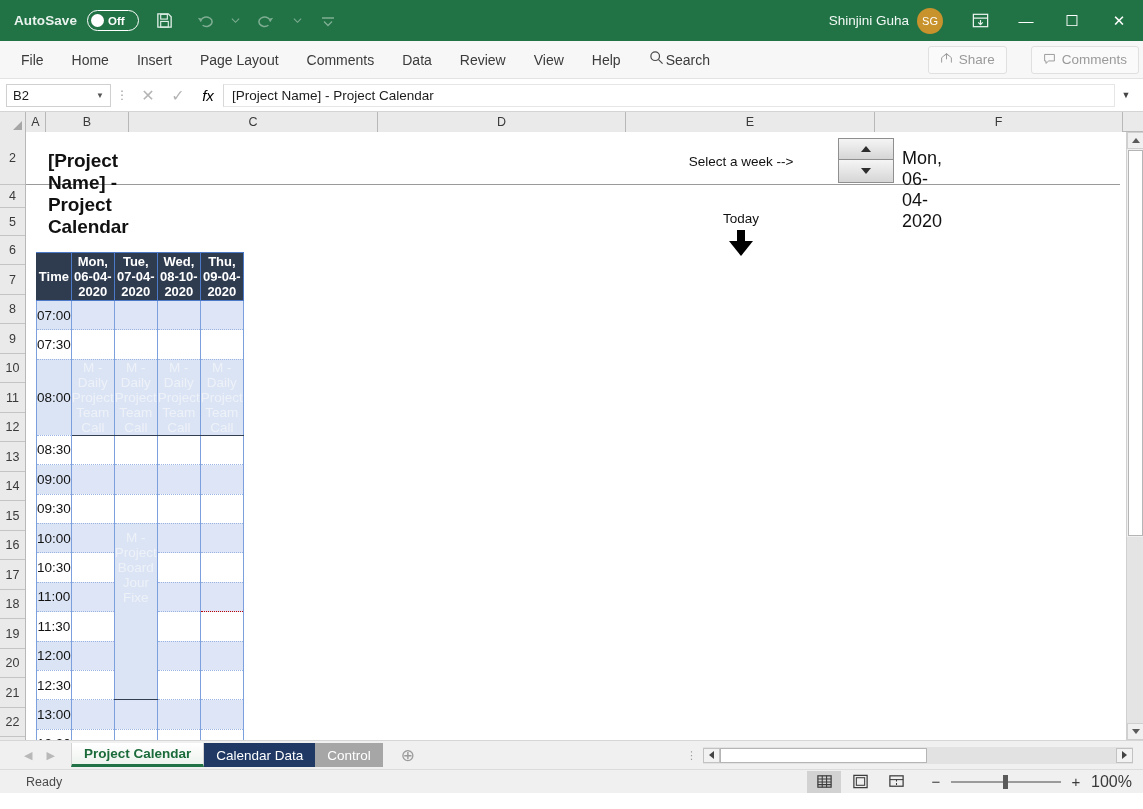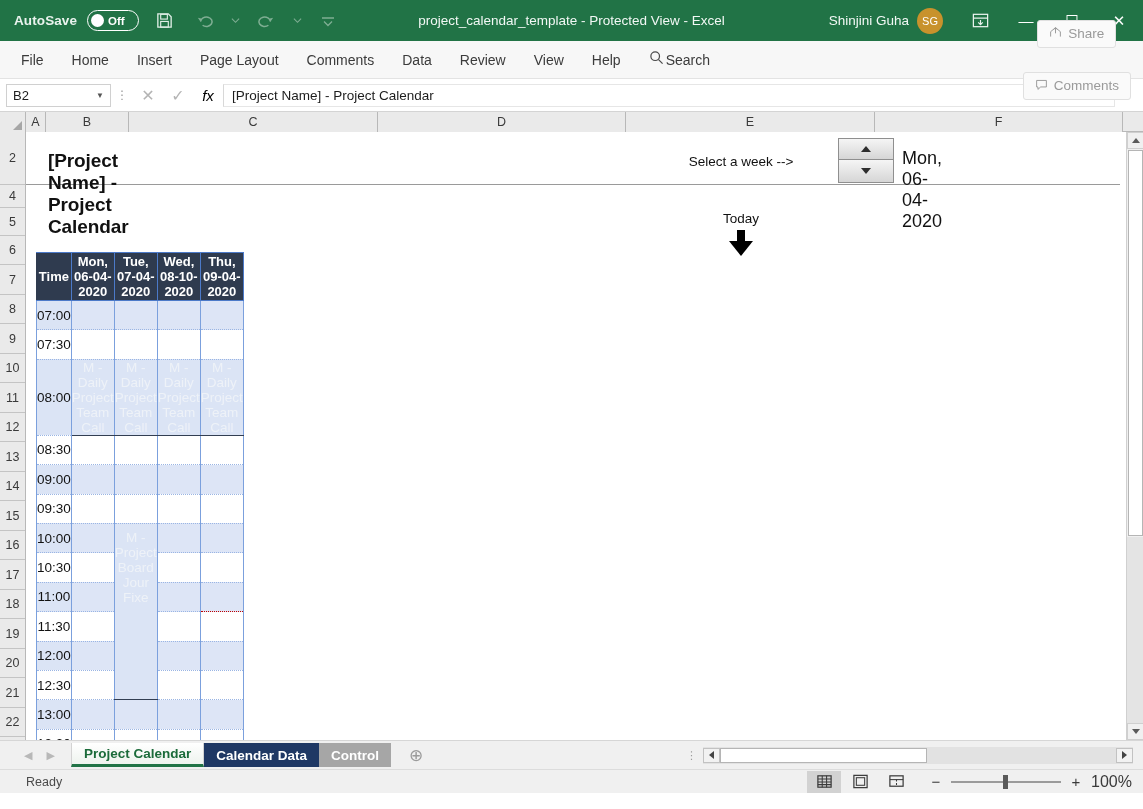--- a/index.html
+++ b/index.html
@@ -61,21 +61,21 @@
     border-bottom: 1px solid #e3e3e3;
     position: relative;
   }
   .menu-item {
     font-size: 14px; color: #3b3b3b; padding: 5px 13px; margin: 0 1px;
     border-radius: 3px;
   }
   .menu-item.first { margin-left: 8px; }
   .search-wrap { display: flex; align-items: center; gap: 2px; margin-left: 14px; color: #4a4a4a; }
   .search-text { font-size: 14px; color: #3b3b3b; }
-  .mb-right { margin-left: auto; display: flex; align-items: center; gap: 24px; padding-right: 12px; flex-direction: column; }
+  .mb-right { margin-left: auto; display: flex; align-items: center; gap: 24px; padding-right: 4px; }
   .ghost-btn {
     display: flex; align-items: center; gap: 6px;
     font-size: 13.5px; color: #9a9a9a;
     border: 1px solid #e0e0e0; border-radius: 3px;
     padding: 5px 11px; background: #fafafa;
   }
 
   
   .formulabar {
     height: 33px; width: 1143px; background: #ffffff;
@@ -224,21 +224,20 @@
   
   .tabbar {
     height: 29px; width: 1143px; background: #f0f0f0;
     display: flex; align-items: center;
     border-top: 1px solid #d6d6d6;
   }
   .navarrows { display: flex; gap: 14px; padding: 0 16px 0 24px; color: #b8b8b8; font-size: 11px;}
   .sheet-tab {
     height: 24px; padding: 0 12px; display: flex; align-items: center;
     font-size: 13.5px;
-    font-weight: bold;
   }
   .sheet-tab.active {
     background: linear-gradient(#ffffff,#eef3ee);
     color: #1b6b3a; font-weight: bold;
     border-bottom: 3px solid #217346;
     border-left: 1px solid #d3d3d3; border-right: 1px solid #d3d3d3;
   }
   .sheet-tab.data { background: #1f3864; color: #ffffff; }
   .sheet-tab.ctrl { background: #a6a6a6; color: #ffffff; }
   .addsheet { margin-left: 18px; color: #9b9b9b; font-size: 17px; }
@@ -304,21 +303,20 @@
           <path d="M1 3l4 4 4-4" fill="none" stroke="currentColor" stroke-width="1.2"></path>
         </svg>
     </span>
     <span class="tb-icon dim">
       <svg width="16" height="16" viewBox="0 0 16 16">
           <path d="M2 5h12M4 8.5l4 4 4-4" fill="none" stroke="currentColor" stroke-width="1.3"></path>
         </svg>
     </span>
   </div>
 
-  <div class="tb-title">project_calendar_template  -  Protected View  -  Excel</div>
 
   <div class="tb-right">
     <span class="user-name">Shinjini Guha</span>
     <span class="avatar">SG</span>
     <span class="ribbon-display">
       <svg width="19" height="19" viewBox="0 0 20 20">
           <rect x="2.5" y="3.5" width="15" height="13" fill="none" stroke="currentColor" stroke-width="1.3"></rect>
           <path d="M2.5 7.5h15" stroke="currentColor" stroke-width="1.3"></path>
           <path d="M10 9.5v5M7.6 12l2.4 2.4L12.4 12" fill="none" stroke="currentColor" stroke-width="1.2"></path>
         </svg>

